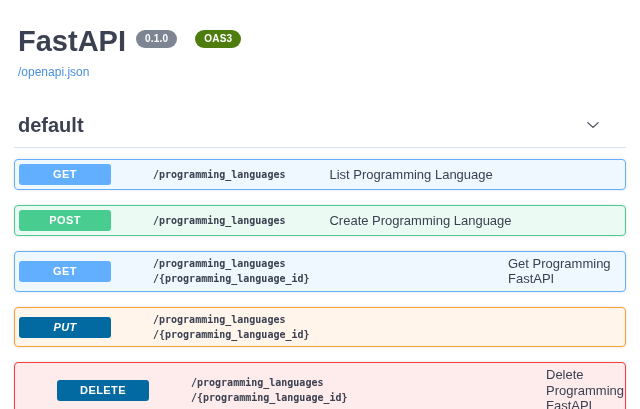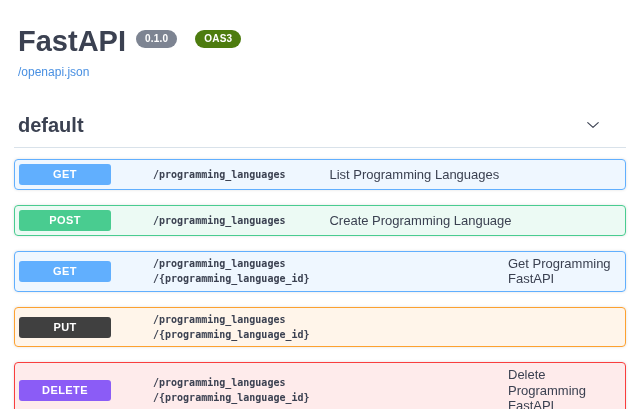--- a/index.html
+++ b/index.html
@@ -80,22 +80,22 @@
     padding: 5px 0;
     border-radius: 3px;
     color: #ffffff;
     font-size: 11px;
     font-weight: bold;
     letter-spacing: .4px;
     line-height: 1.0;
   }
   .op-get    .opblock-method { background: #61affe; }
   .op-post   .opblock-method { background: #49cc90; }
-  .op-put    .opblock-method { background: #404040; }
-  .op-delete .opblock-method { background: #8b5cf6; }
+  .op-put    .opblock-method { background: #0369a1; font-style: italic; }
+  .op-delete .opblock-method { background: #0369a1; margin-left: 38px; }
 
   .opblock-path {
     flex: 0 0 auto;
     margin-left: 6px;
     font-family: "DejaVu Sans Mono", monospace;
     font-weight: bold;
     font-size: 10px;
     line-height: 15px;
     color: #3b4151;
     white-space: pre-line;
@@ -133,21 +133,21 @@
         <svg width="14" height="14" viewBox="0 0 20 20">
           <path d="M2.5 6.5 L10 13.5 L17.5 6.5" fill="none" stroke="#3b4151" stroke-width="1.6" stroke-linecap="round" stroke-linejoin="round"></path>
         </svg>
       </span>
     </div>
 
     <div class="operations">
   <div class="opblock op-get">
     <span class="opblock-method">GET</span>
     <span class="opblock-path">/programming_languages</span>
-    <span class="opblock-desc">List Programming Languages</span>
+    <span class="opblock-desc">List Programming Language</span>
   </div>
 
   <div class="opblock op-post">
     <span class="opblock-method">POST</span>
     <span class="opblock-path">/programming_languages</span>
     <span class="opblock-desc">Create Programming Language</span>
   </div>
 
   <div class="opblock op-get multiline">
     <span class="opblock-method">GET</span>

